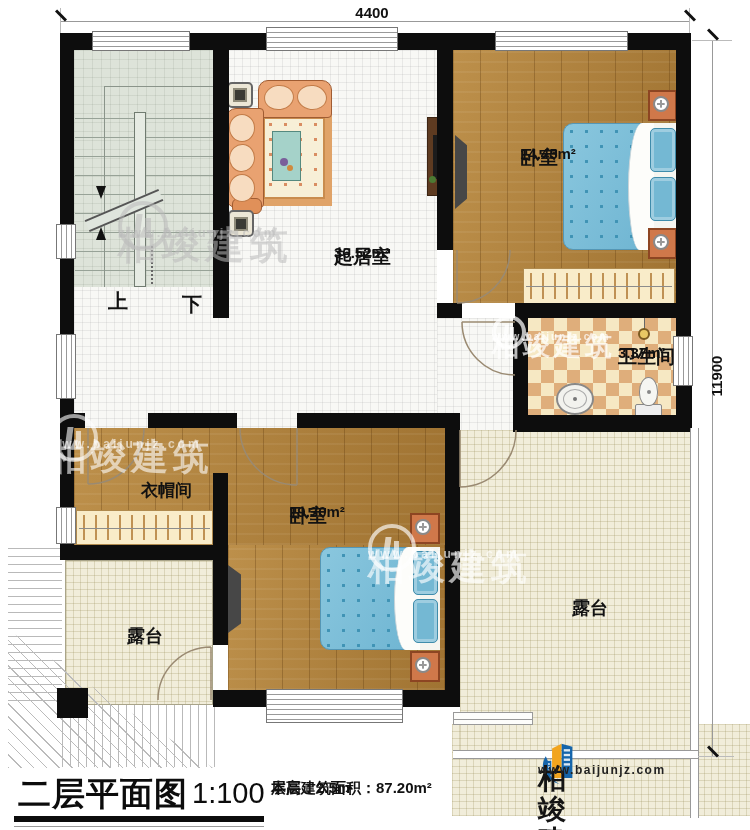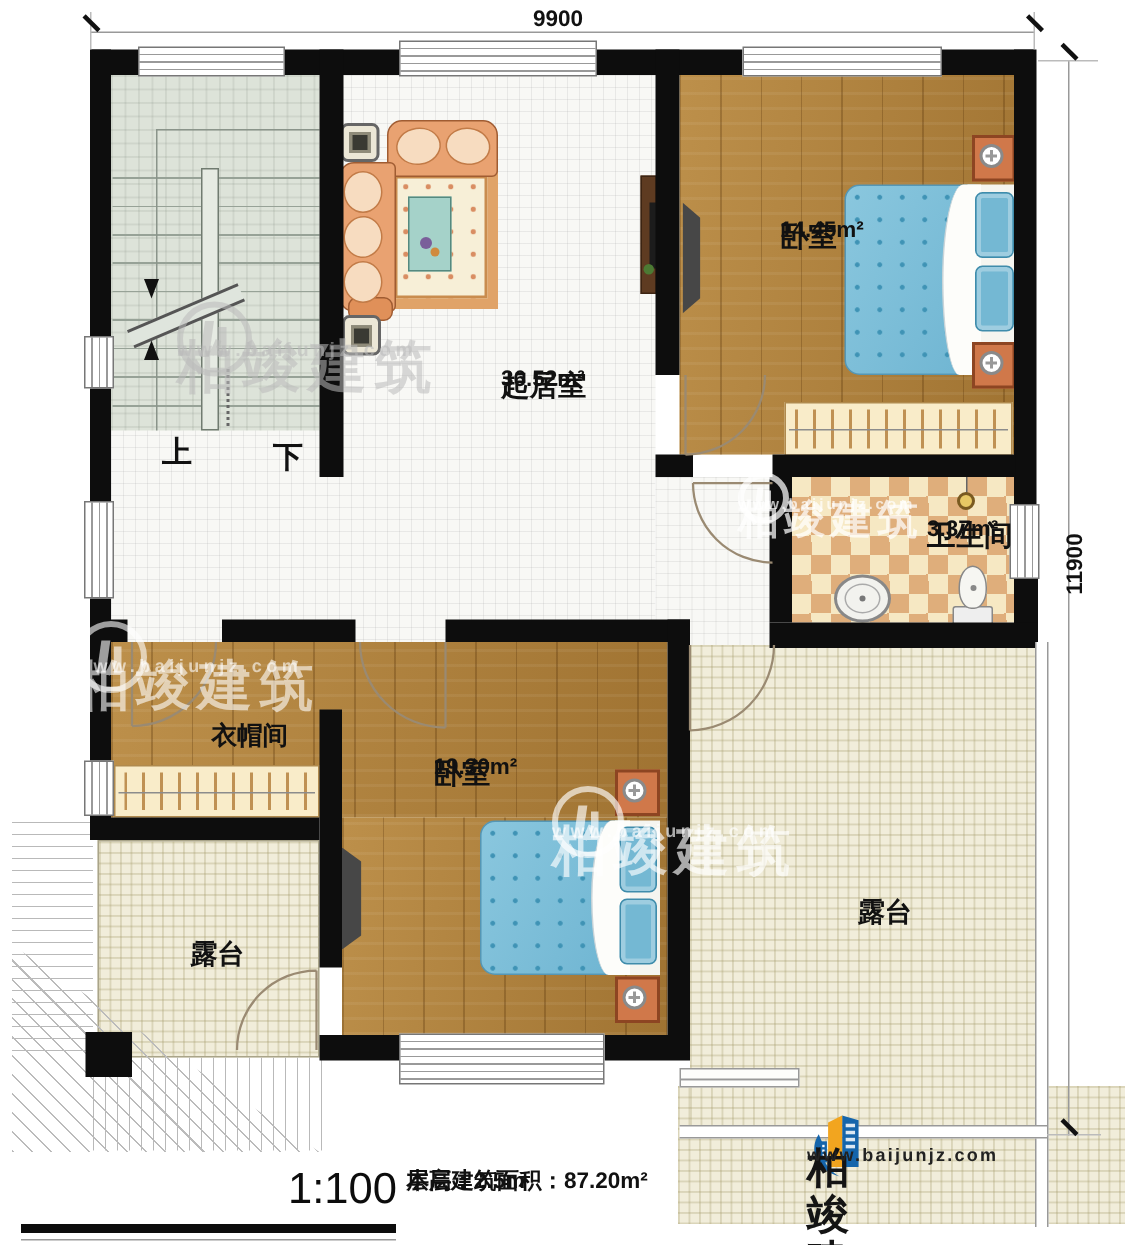--- a/index.html
+++ b/index.html
@@ -429,23 +429,24 @@
   <div class="dimline dtl"></div>
   <div class="dimline drl"></div>
   <div class="extline ext1"></div>
   <div class="extline ext2"></div>
   <div class="extline ext3"></div>
   <div class="extline ext4"></div>
   <div class="tick tk1"></div>
   <div class="tick tk2"></div>
   <div class="tick tk3"></div>
   <div class="tick tk4"></div>
-  <div class="dim-label dlab-top">9900</div>
+  <div class="dim-label dlab-top">4400</div>
   <div class="dim-label dlab-right">11900</div>
 
+  <div class="ft-title">二层平面图</div>
   <div class="ft-scale">1:100</div>
   <div class="ft-rule1"></div>
   <div class="ft-rule2"></div>
   <div class="ft-info">
     <div>本层建筑面积：87.20m²</div>
     <div>层高：2.5m</div>
   </div>
   <div class="ft-logo">
     <svg viewBox="0 0 64 64" width="50" height="52">
       <path d="M30 6 L44 10 L44 50 L30 50 Z" fill="#1565ab"></path>

